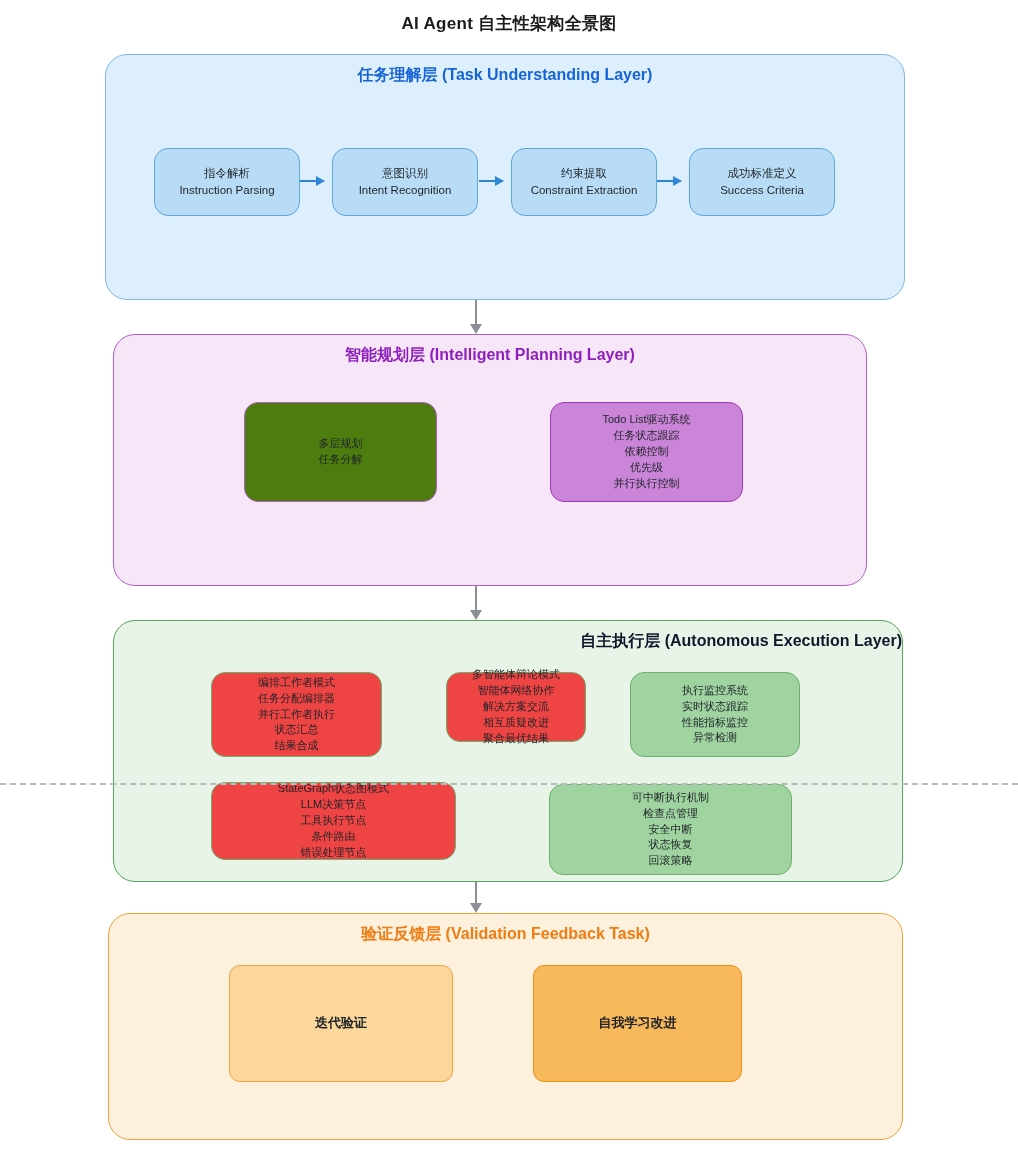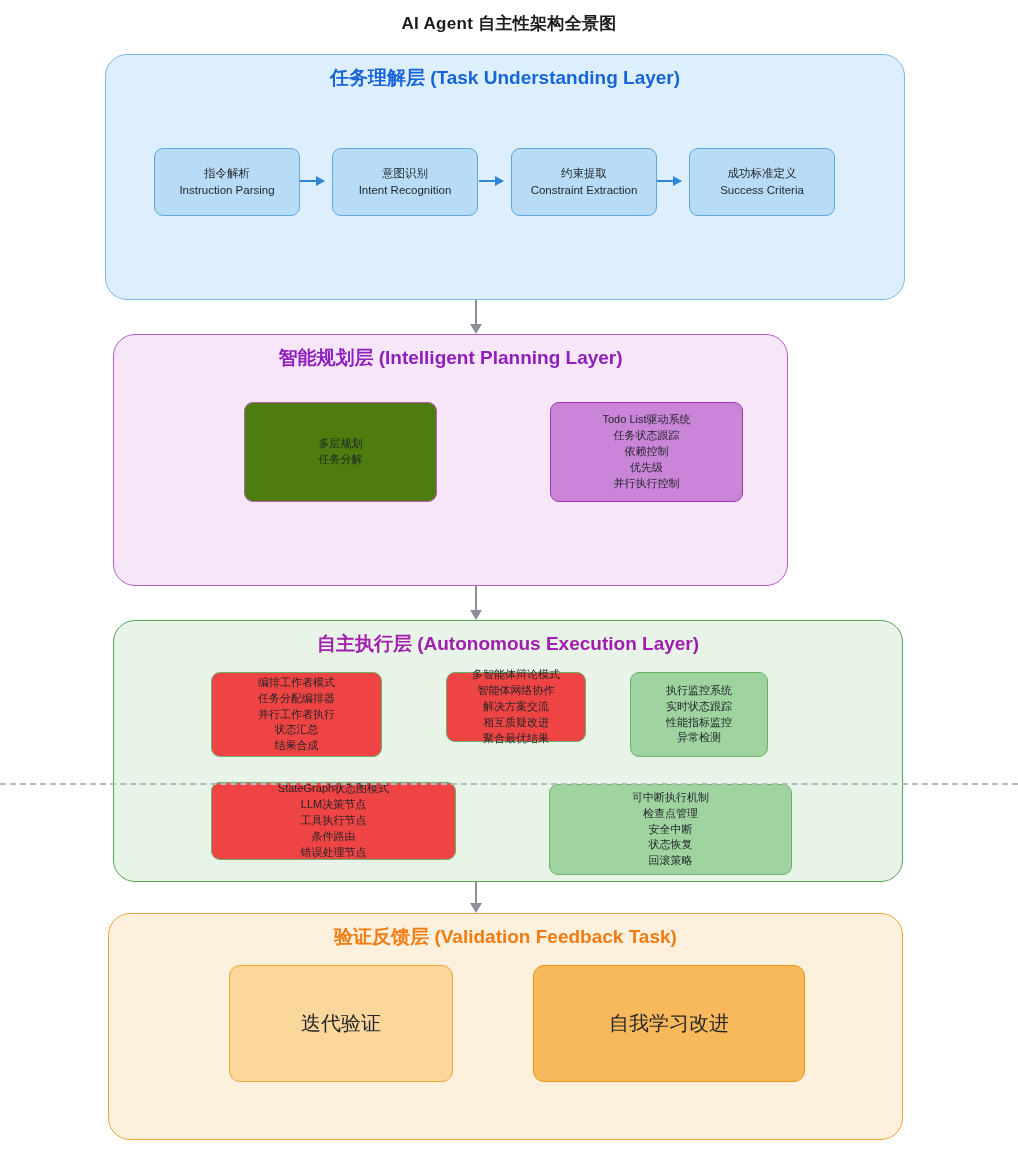--- a/index.html
+++ b/index.html
@@ -40,56 +40,56 @@
   .layer {
     position: absolute;
     border-radius: 22px;
     border-width: 1.6px;
     border-style: solid;
   }
   .layer-title {
     position: absolute;
     top: 10px; left: 0; width: 100%;
     text-align: center;
-    font-size: 19px;
+    font-size: 16px;
     font-weight: bold;
   }
 
   #layer-understanding {
     left: 105px; top: 54px; width: 800px; height: 246px;
     background: #ddeefc;
     border-color: #7fb8e8;
   }
   #layer-understanding .layer-title { color: #1565d8; }
 
   #layer-planning {
-    left: 113px; top: 334px; width: 675px; height: 252px;
+    left: 113px; top: 334px; width: 754px; height: 252px;
     background: #f6e6f7;
     border-color: #b35fc4;
   }
   #layer-planning .layer-title { color: #8e1fbd; }
 
   #layer-execution {
     left: 113px; top: 620px; width: 790px; height: 262px;
     background: #e7f4e7;
     border-color: #57a357;
   }
-  #layer-execution .layer-title { color: #a21caf; }
+  #layer-execution .layer-title { color: #0f172a; text-align: right; }
 
   #layer-validation {
     left: 108px; top: 913px; width: 795px; height: 227px;
     background: #fdf0dd;
     border-color: #f0a43a;
   }
   #layer-validation .layer-title { color: #f07c12; }
 
   
   .node {
     position: absolute;
-    border-radius: 9px;
+    border-radius: 14px;
     border-width: 1.3px;
     border-style: solid;
     display: flex;
     align-items: center;
     justify-content: center;
     text-align: center;
     line-height: 1.45;
     font-size: 11px;
     color: #1f2328;
     white-space: pre-line;
@@ -138,36 +138,36 @@
     background: #ca85d8; border-color: #9f37b8;
   }
 
   
   .node-l3 { border-color: #6cb06c; }
   .green-light { background: #ef4444; }
   .green-dark  { background: #9fd3a0; }
 
   #n-orchestrator      { left: 211px; top: 672px; width: 171px; height: 85px; }
   #n-debate            { left: 446px; top: 672px; width: 140px; height: 70px; }
-  #n-monitoring        { left: 630px; top: 672px; width: 138px; height: 85px; }
+  #n-monitoring        { left: 630px; top: 672px; width: 170px; height: 85px; }
   #n-stategraph        { left: 211px; top: 782px; width: 245px; height: 78px; }
   #n-interruptible     { left: 549px; top: 784px; width: 243px; height: 91px; }
 
   
   .node-l4 {
     top: 965px; height: 117px;
-    font-size: 20px; font-weight: normal;
+    font-size: 13px; font-weight: bold;
     border-radius: 11px;
   }
   #n-iterative-validation {
     left: 229px; width: 224px;
     background: #fbd79b; border-color: #f0a43a;
   }
   #n-self-learning {
-    left: 533px; width: 272px;
+    left: 533px; width: 209px;
     background: #f8b95c; border-color: #eb9416;
   }
 
   
   .arrow-v {
     position: absolute;
     left: 475px;
     width: 2px;
     background: #8c9096;
   }

